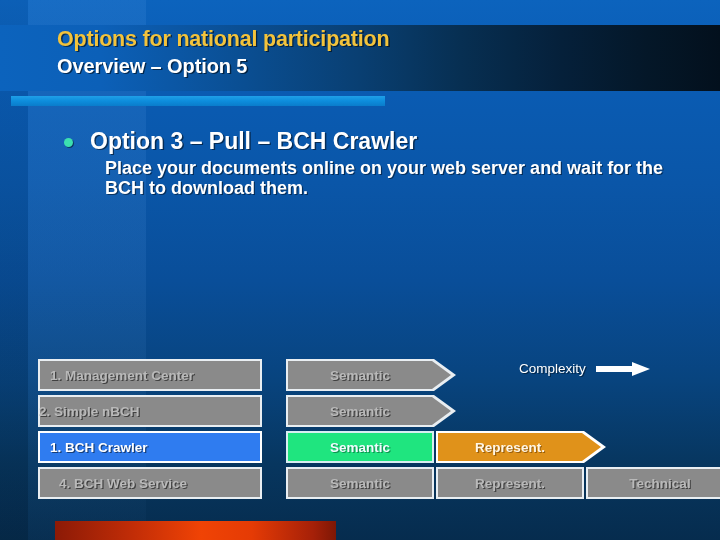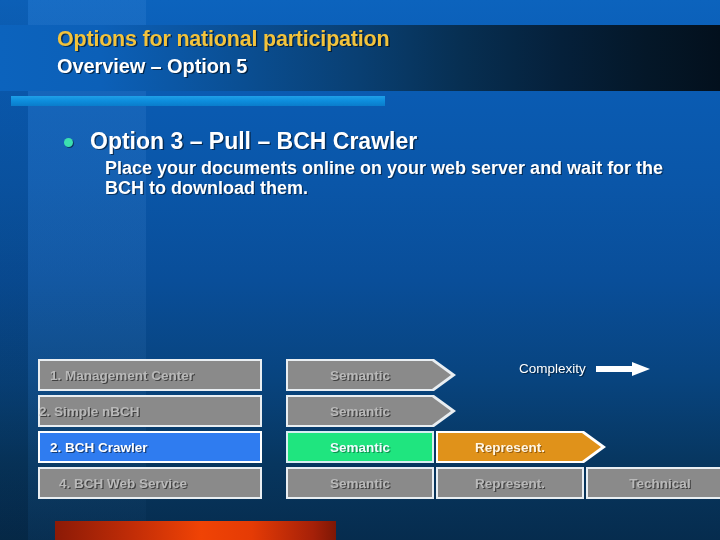--- a/index.html
+++ b/index.html
@@ -184,21 +184,21 @@
         <div class="cell grey" style="left: 248px; width: 148px;">
           <div class="chev-outer" style="left: 148px;"></div>
           <div class="chev-inner" style="left: 146px;"></div>
           <div class="cellbody" style="width: 148px;"></div>
           <div class="celltext">Semantic</div>
         </div>
       </div>
       <div class="row">
         <div class="cell bluehl" style="left: 0px; width: 224px;">
           <div class="cellbody" style="width: 224px;"></div>
-          <div class="celltext" style="text-align: left; padding-left: 12px;">2. BCH Crawler</div>
+          <div class="celltext" style="text-align: left; padding-left: 12px;">1. BCH Crawler</div>
         </div>
         <div class="cell green" style="left: 248px; width: 148px;">
           <div class="cellbody" style="width: 148px;"></div>
           <div class="celltext">Semantic</div>
         </div>
         <div class="cell orange" style="left: 398px; width: 148px;">
           <div class="chev-outer" style="left: 148px;"></div>
           <div class="chev-inner" style="left: 146px;"></div>
           <div class="cellbody" style="width: 148px;"></div>
           <div class="celltext">Represent.</div>

